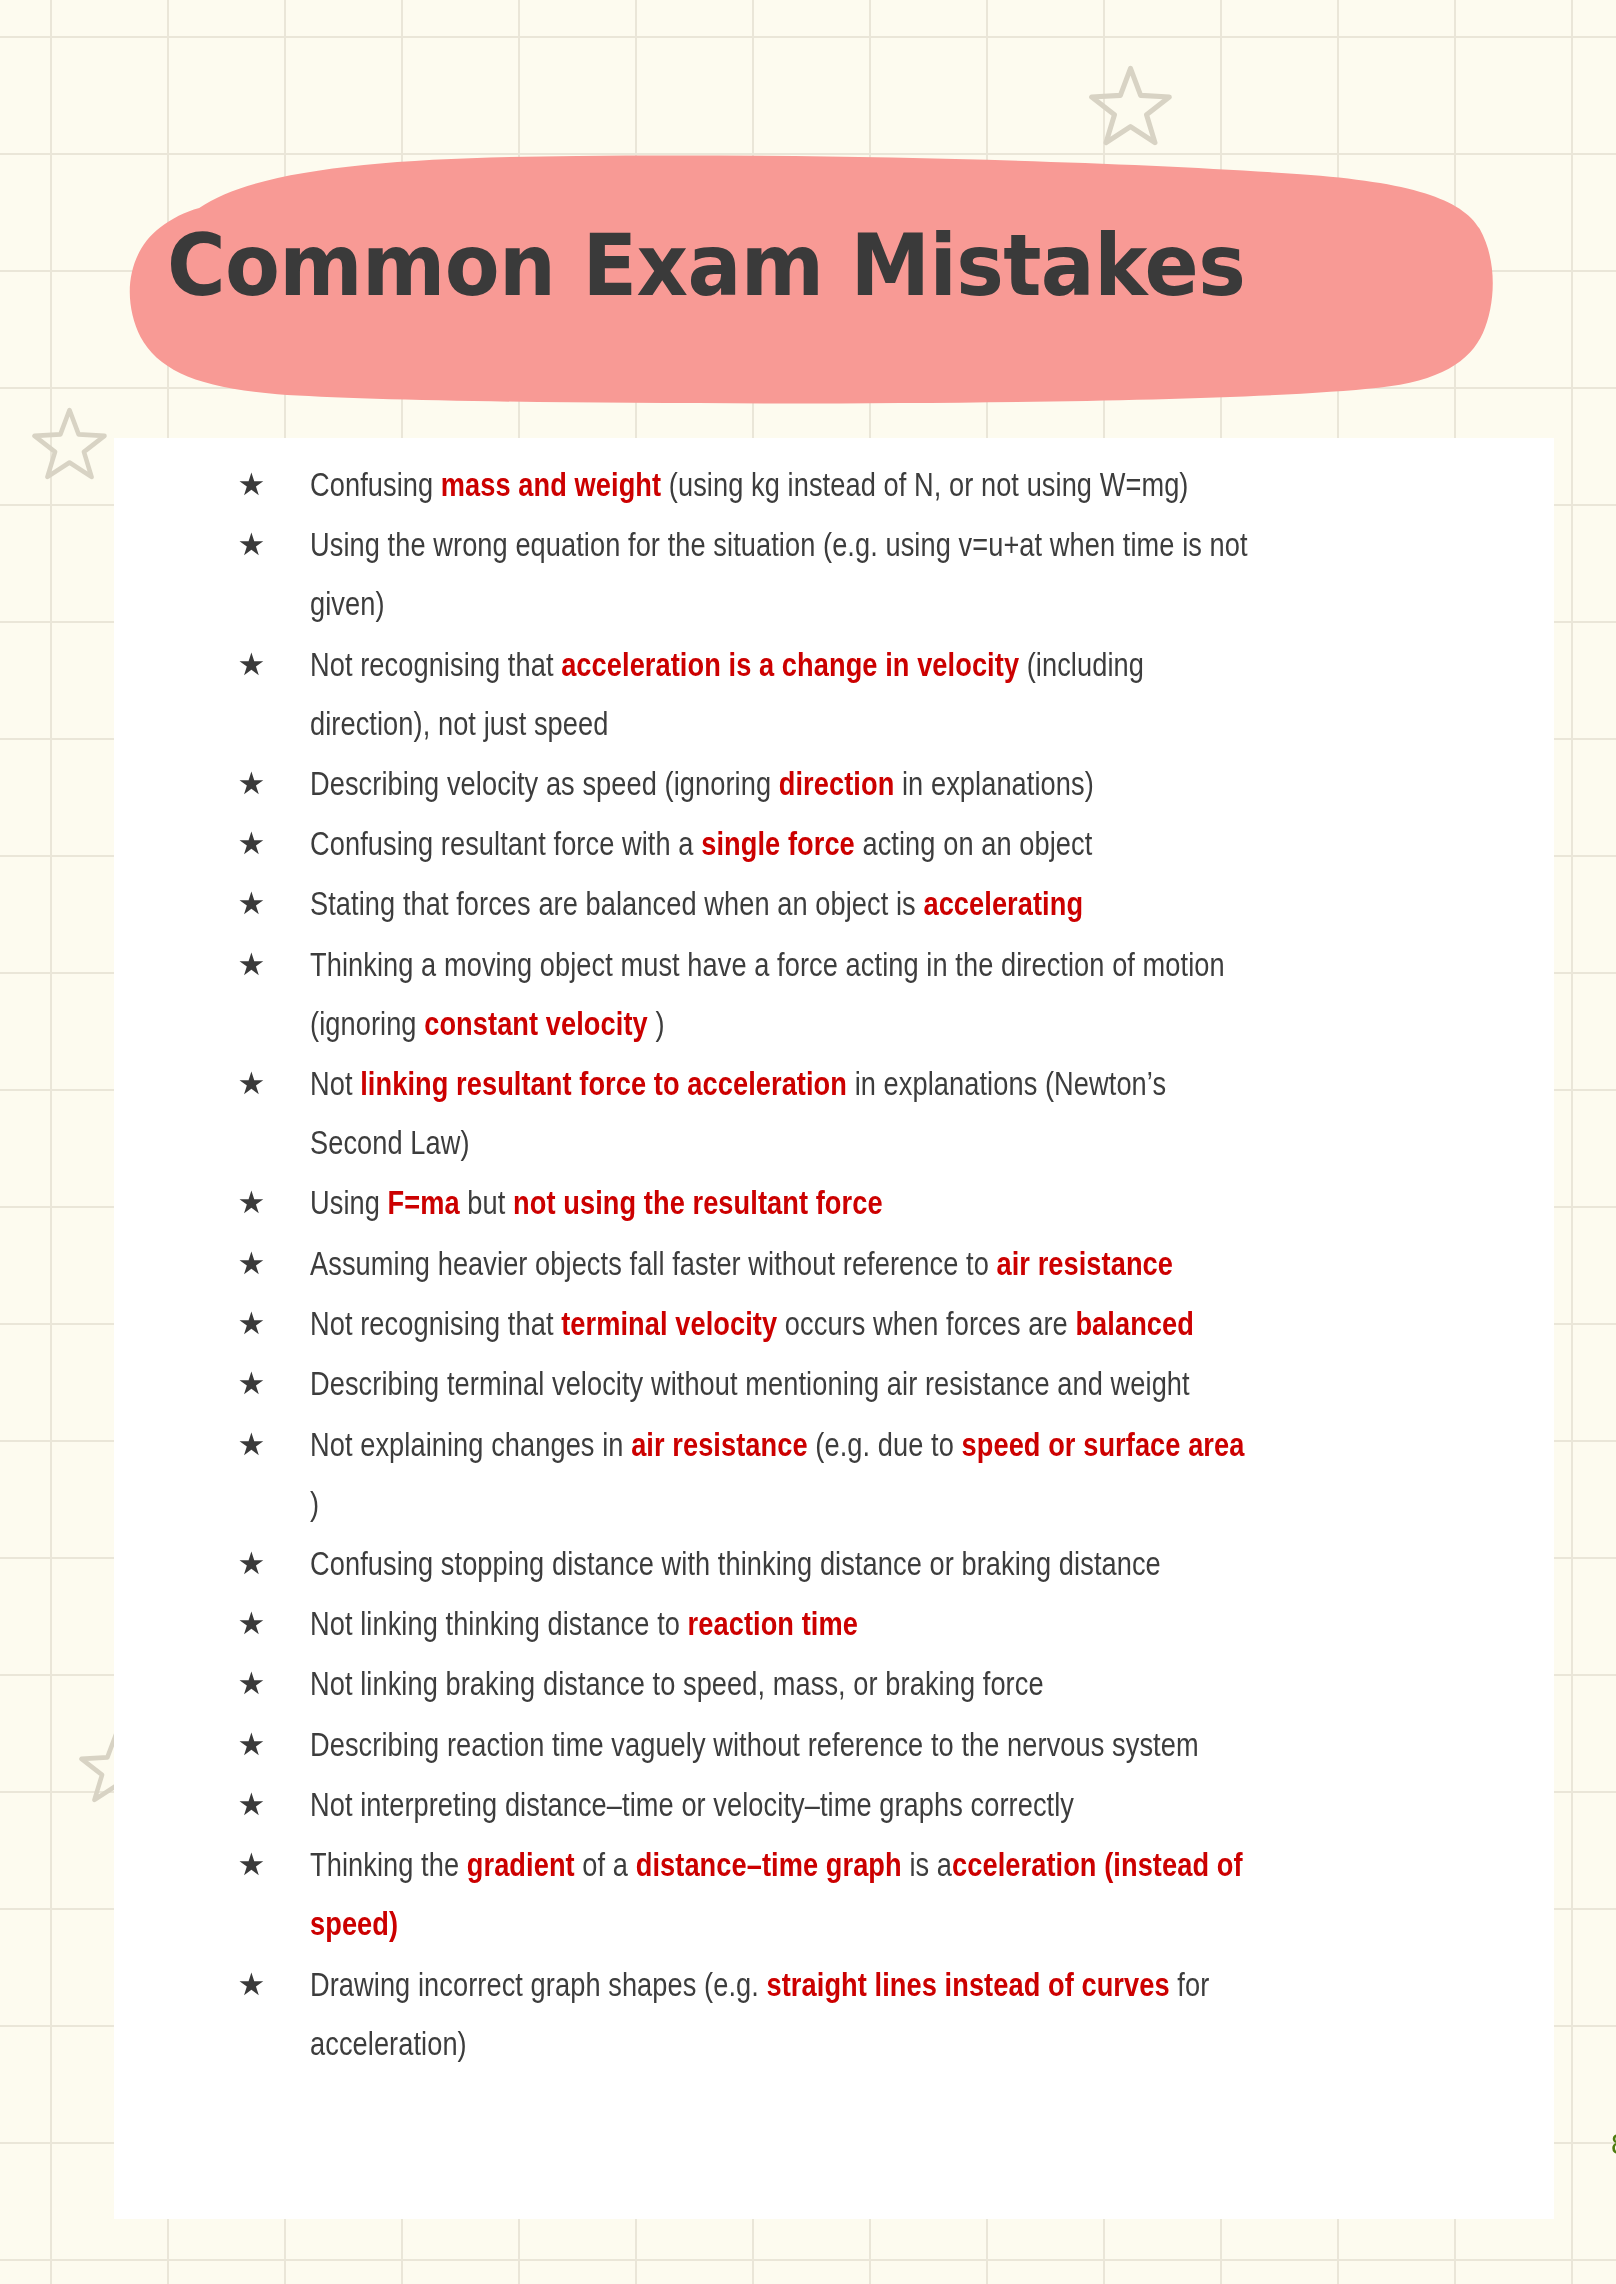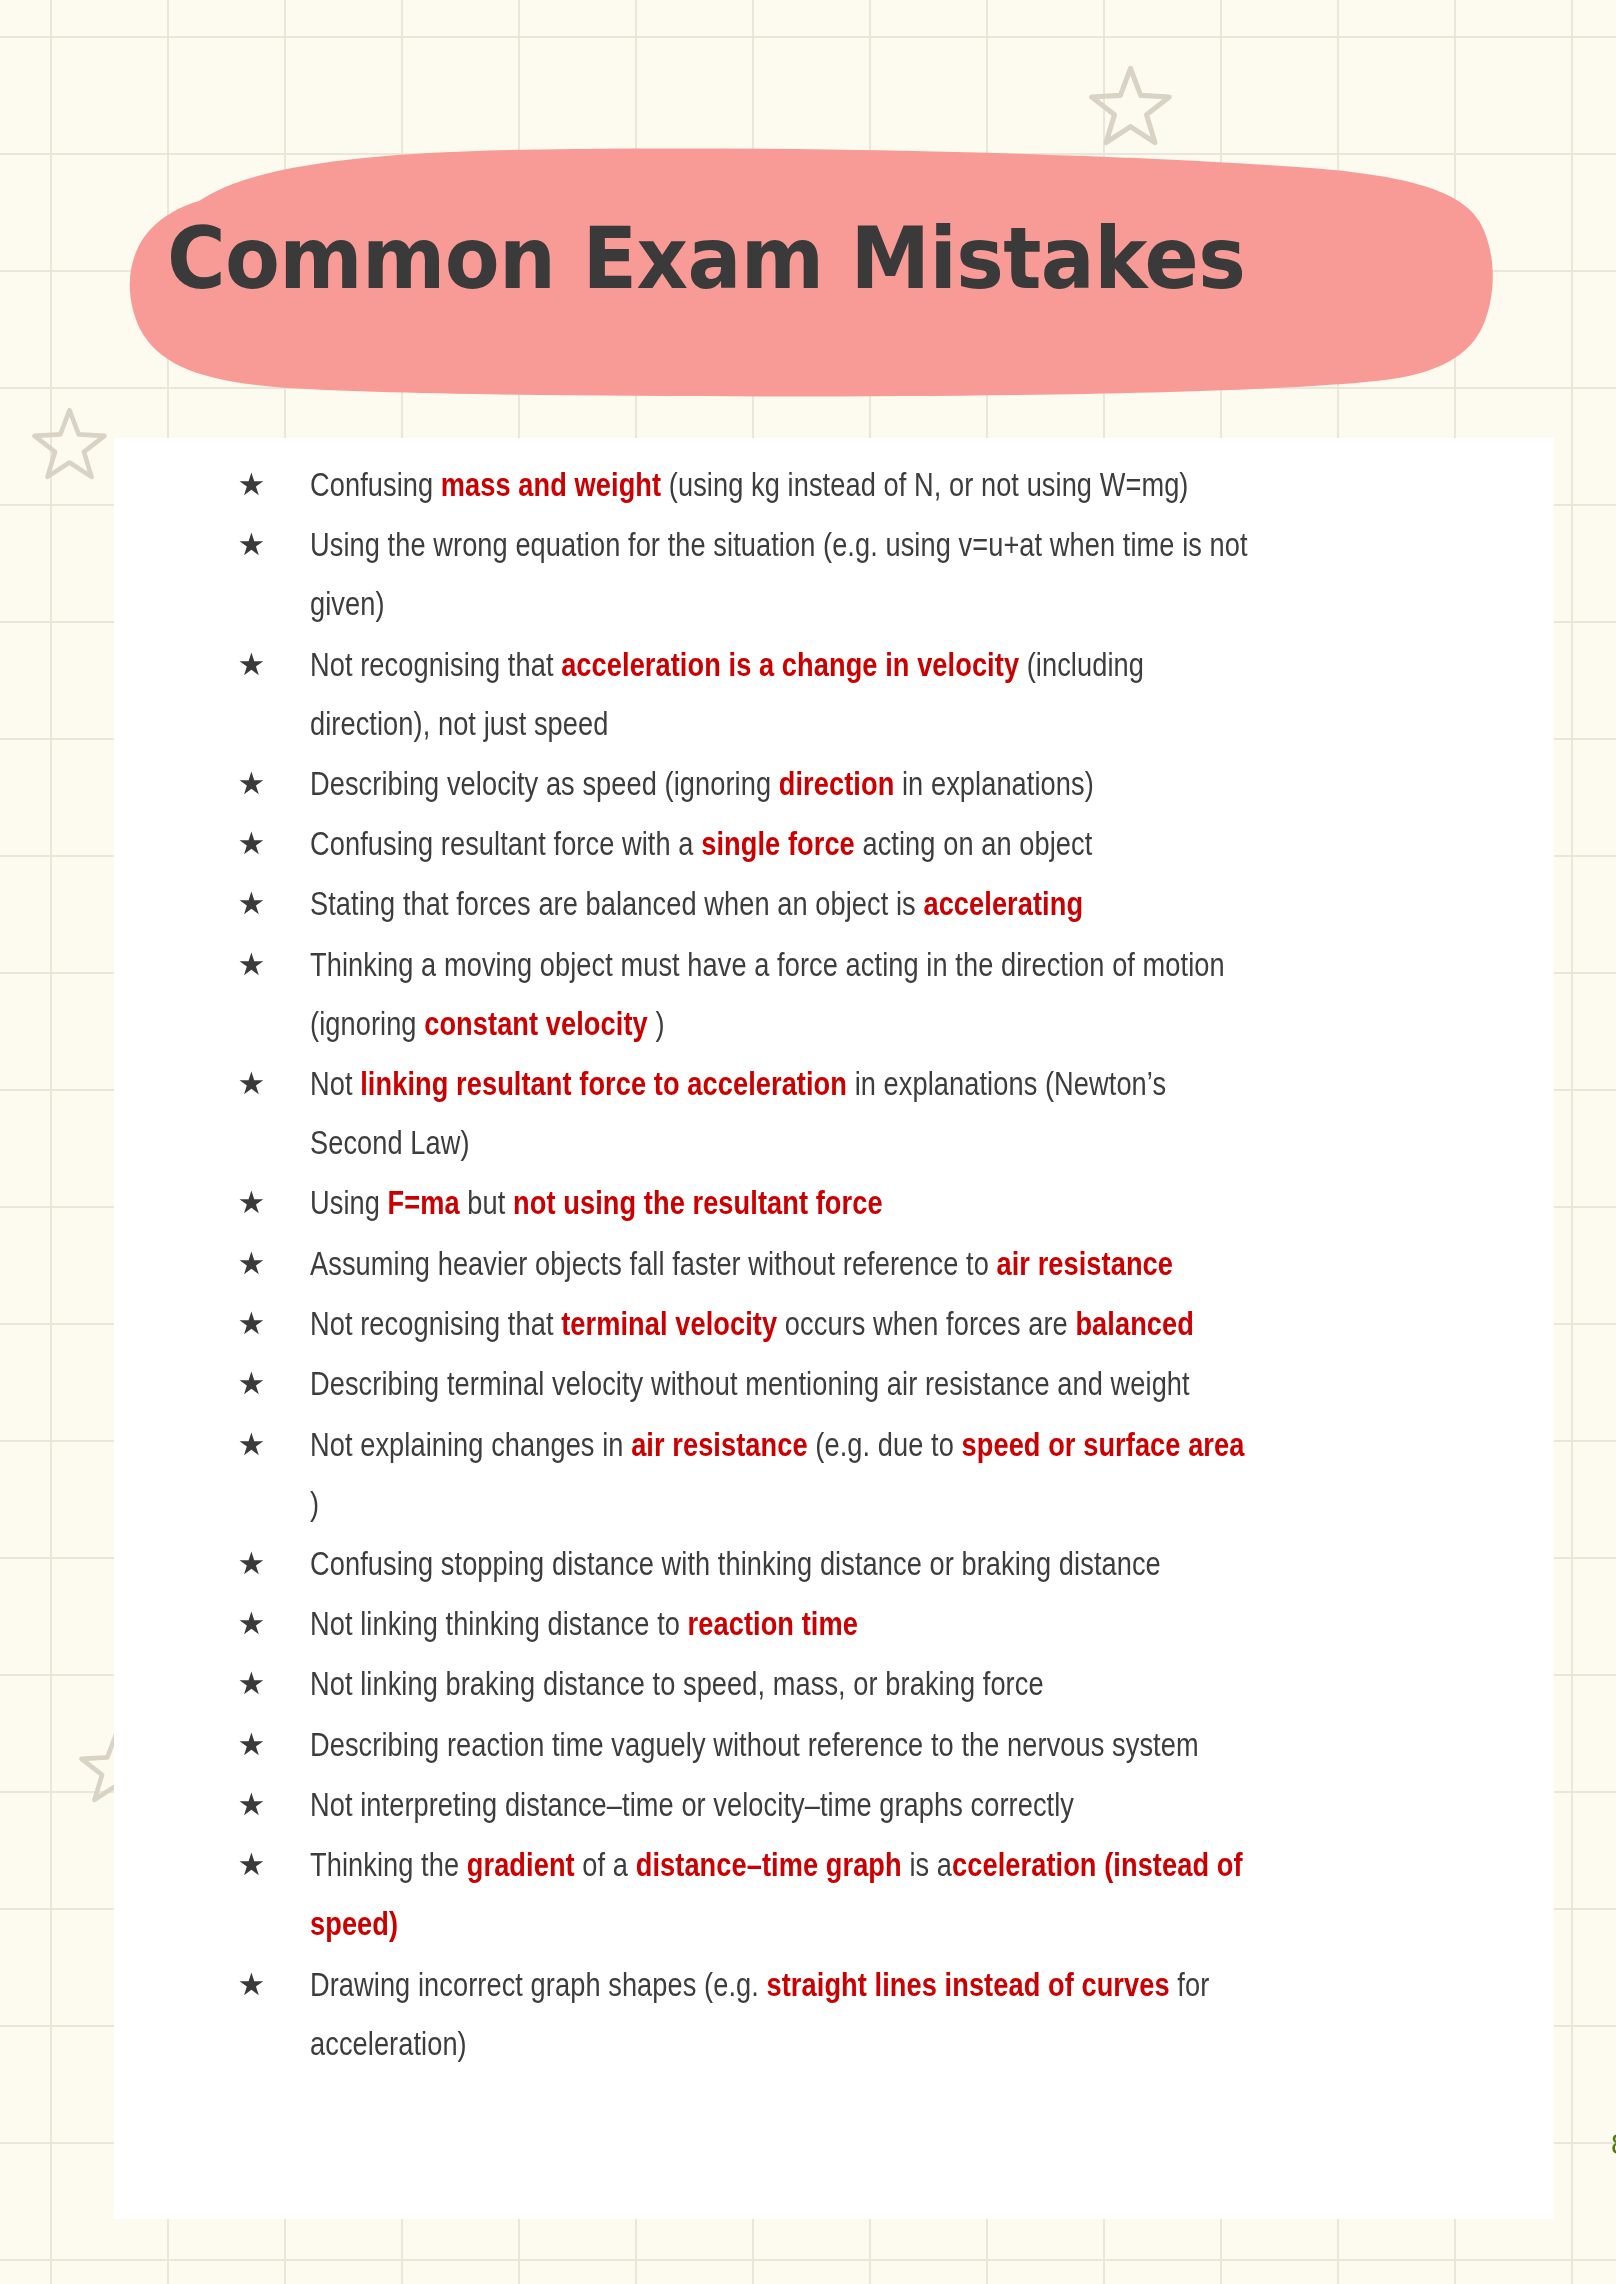--- a/index.html
+++ b/index.html
@@ -44,21 +44,21 @@
     top: 438px;
     width: 1440px;
     height: 1781px;
     background: #ffffff;
   }
 
   
   #title-banner {
     position: absolute;
     left: 121px;
-    top: 145px;
+    top: 152px;
     width: 1401px;
     height: 254px;
   }
   #title-blob-svg {
     position: absolute;
     inset: 0;
     width: 100%;
     height: 100%;
   }
   #page-title {

